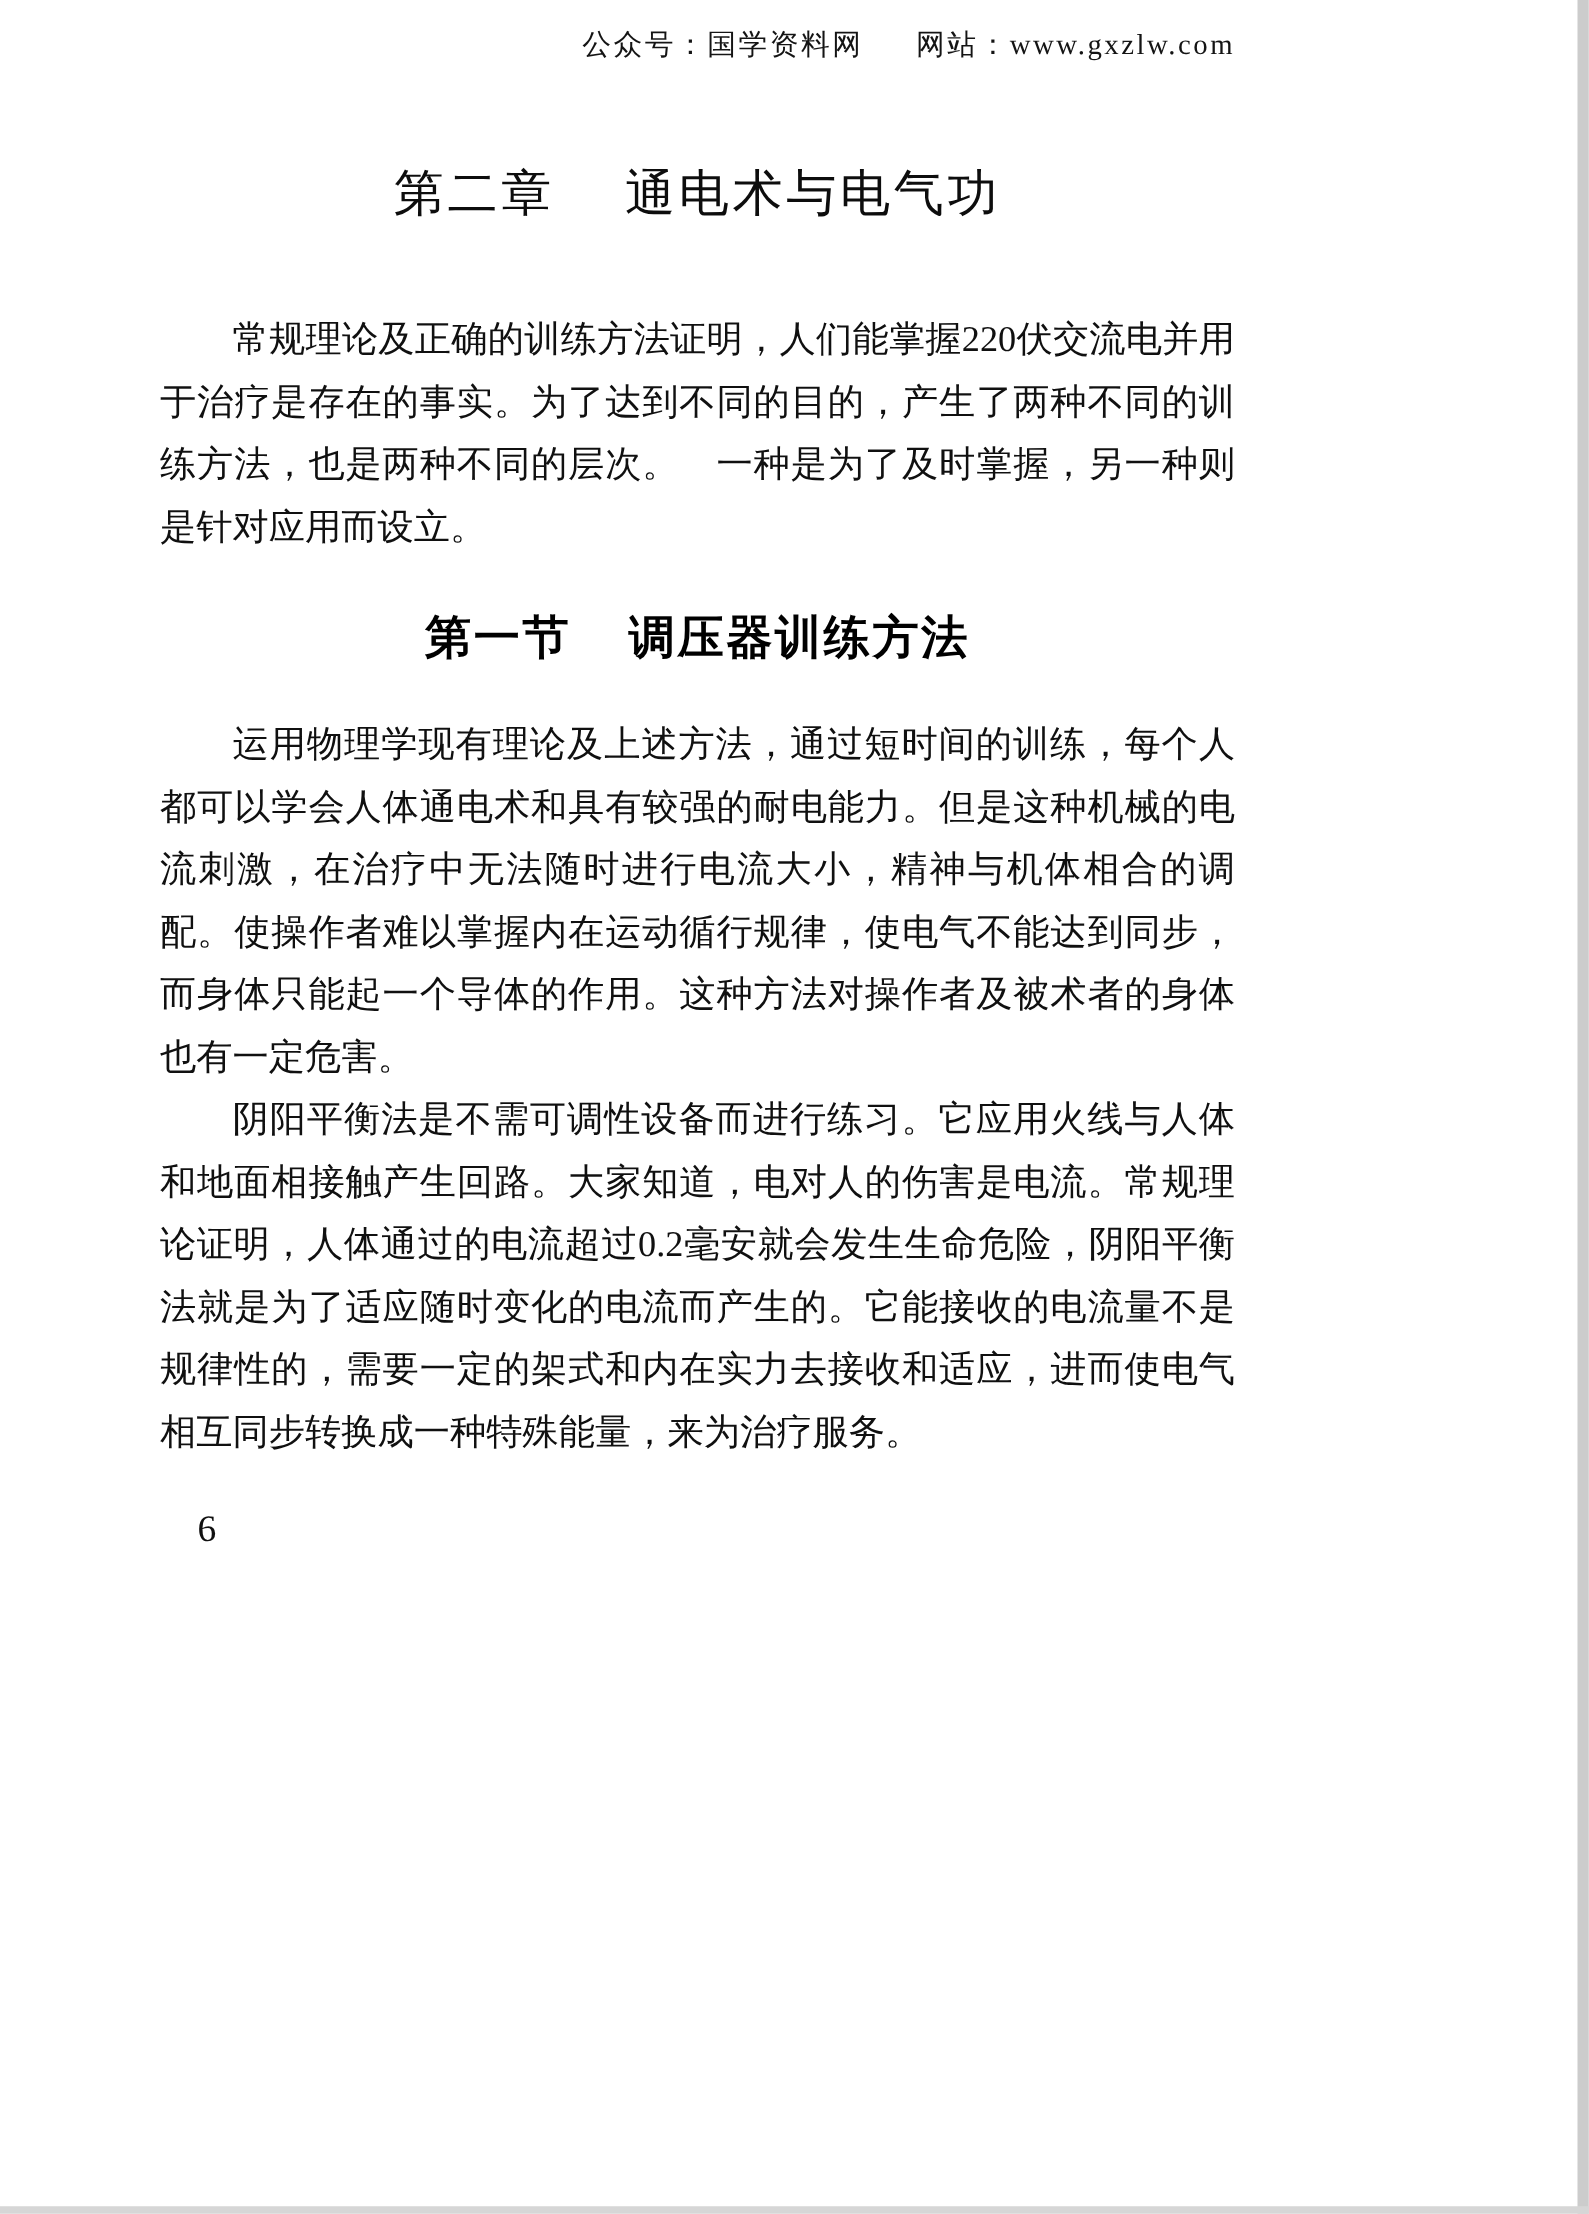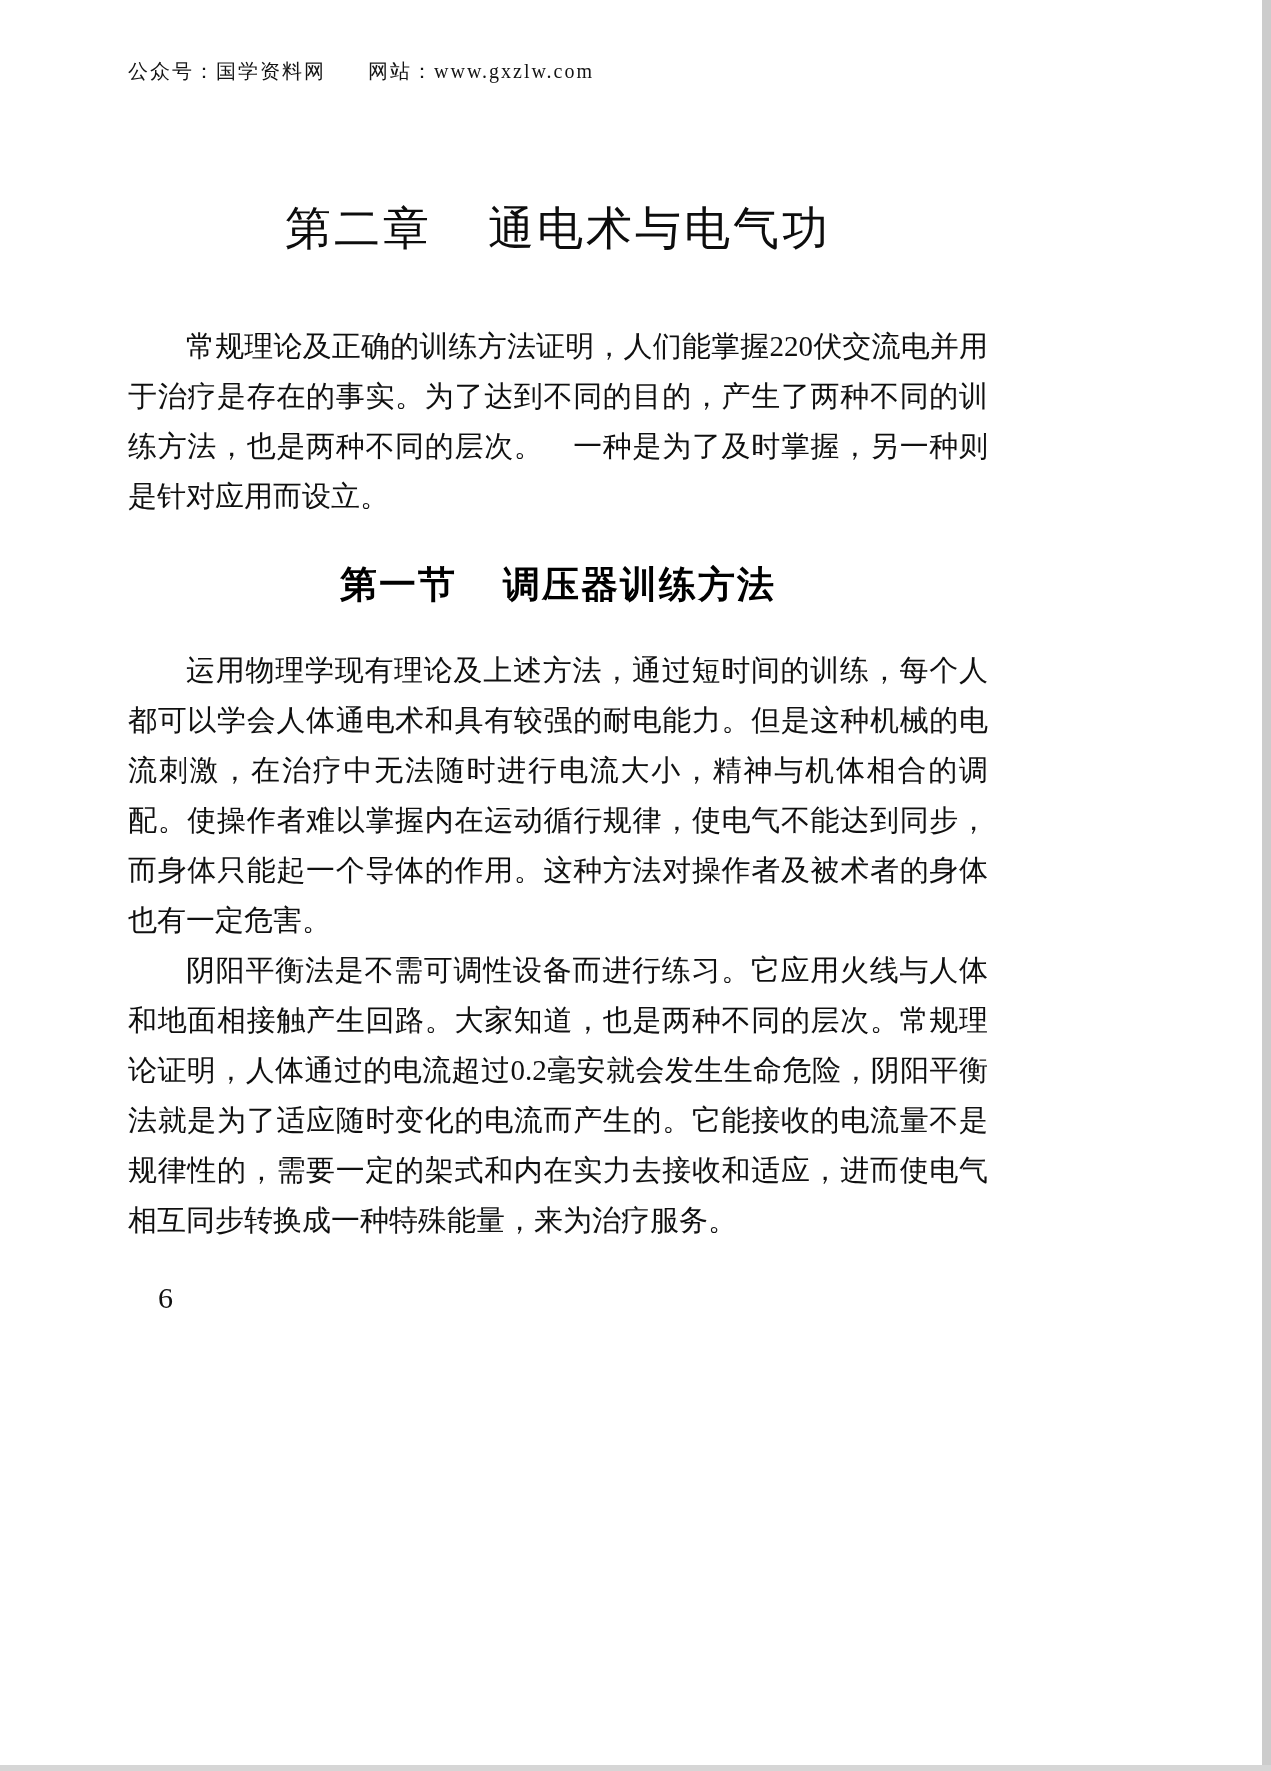--- a/index.html
+++ b/index.html
@@ -34,38 +34,38 @@
     width: 100%;
     height: 6px;
     background: #d6d6d6;
   }
   .content {
     position: relative;
     margin-left: 128px;
     width: 860px;
   }
   .page-header {
-    padding-top: 58px;
-    text-align: left;
+    padding-top: 20px;
+    text-align: right;
     font-family: "Liberation Serif", "DejaVu Serif", serif;
-    font-size: 20px;
+    font-size: 23px;
     letter-spacing: 2px;
     color: #141414;
     white-space: nowrap;
   }
   .page-header .gap {
     display: inline-block;
     width: 42px;
   }
   .chapter-title {
-    margin: 112px 0 0 0;
+    margin: 72px 0 0 0;
     text-align: center;
     font-family: "Liberation Serif", "DejaVu Serif", serif;
     font-weight: 400;
-    font-size: 46px;
+    font-size: 40px;
     line-height: 64px;
     letter-spacing: 3px;
     color: #0d0d0d;
     white-space: nowrap;
   }
   .chapter-title .num {
     margin-right: 56px;
   }
   .para {
     margin: 0;
@@ -122,21 +122,21 @@
     <p class="para intro">常规理论及正确的训练方法证明，人们能掌握220伏交流电并用于治疗是存在的事实。为了达到不同的目的，产生了两种不同的训练方法，也是两种不同的层次。　一种是为了及时掌握，另一种则是针对应用而设立。</p>
 
     <div>
       <h2 class="section-heading">
         <span class="num">第一节</span><span>调压器训练方法</span>
       </h2>
       <p class="para">运用物理学现有理论及上述方法，通过短时间的训练，每个人都可以学会人体通电术和具有较强的耐电能力。但是这种机械的电流刺激，在治疗中无法随时进行电流大小，精神与机体相合的调配。使操作者难以掌握内在运动循行规律，使电气不能达到同步，而身体只能起一个导体的作用。这种方法对操作者及被术者的身体也有一定危害。</p>
     </div>
 
     <div>
-      <p class="para">阴阳平衡法是不需可调性设备而进行练习。它应用火线与人体和地面相接触产生回路。大家知道，也是两种不同的层次。常规理论证明，人体通过的电流超过0.2毫安就会发生生命危险，阴阳平衡法就是为了适应随时变化的电流而产生的。它能接收的电流量不是规律性的，需要一定的架式和内在实力去接收和适应，进而使电气相互同步转换成一种特殊能量，来为治疗服务。</p>
+      <p class="para">阴阳平衡法是不需可调性设备而进行练习。它应用火线与人体和地面相接触产生回路。大家知道，电对人的伤害是电流。常规理论证明，人体通过的电流超过0.2毫安就会发生生命危险，阴阳平衡法就是为了适应随时变化的电流而产生的。它能接收的电流量不是规律性的，需要一定的架式和内在实力去接收和适应，进而使电气相互同步转换成一种特殊能量，来为治疗服务。</p>
     </div>
 
     <div class="page-number">6</div>
 
   </div>
 
   <div class="edge-right"></div>
   <div class="edge-bottom"></div>
 
 </div>

